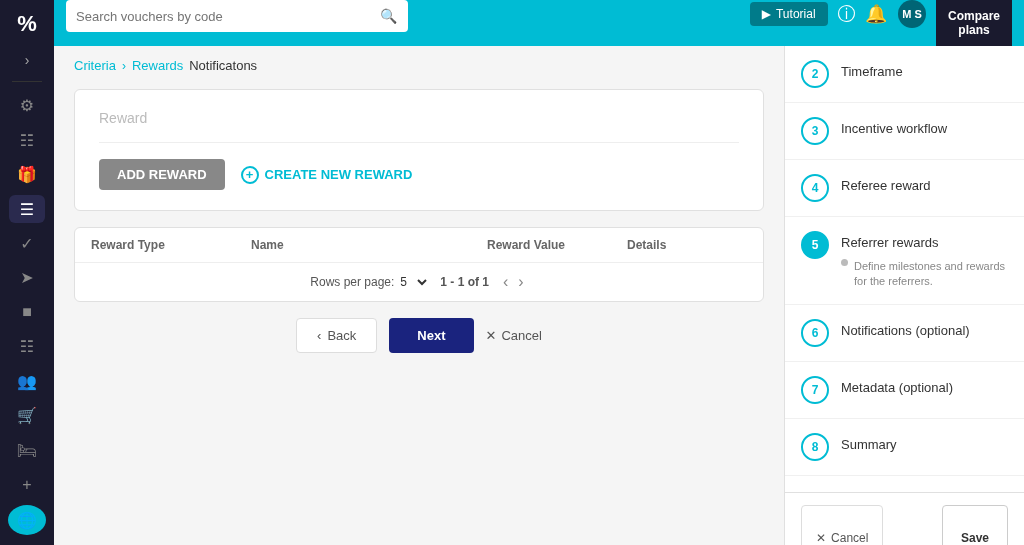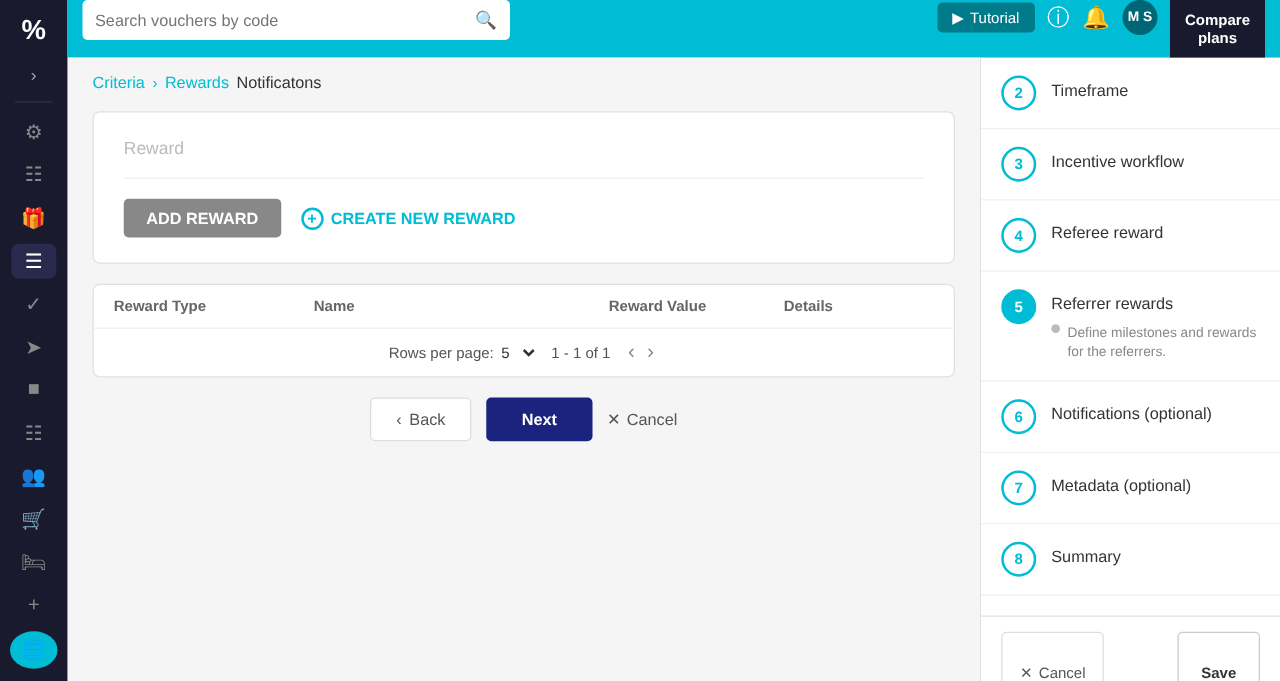--- a/index.html
+++ b/index.html
@@ -199,21 +199,21 @@
 
     
     .pagination {
       display: flex; align-items: center; justify-content: center;
       padding: 10px 16px; gap: 2px; font-size: 12px; color: #555;
     }
     .rows-select {
       border: none; font-size: 12px; color: #333;
       background: transparent; cursor: pointer;
     }
-    .page-info { margin: 0 8px; }
+    .page-info { margin: 0 8px; font-weight: bold; }
     .page-nav-btn {
       background: none; border: none; cursor: pointer;
       color: #888; font-size: 16px; padding: 0 4px;
     }
 
     
     .bottom-actions {
       display: flex; align-items: center; justify-content: center;
       gap: 12px; padding: 16px 0;
     }

